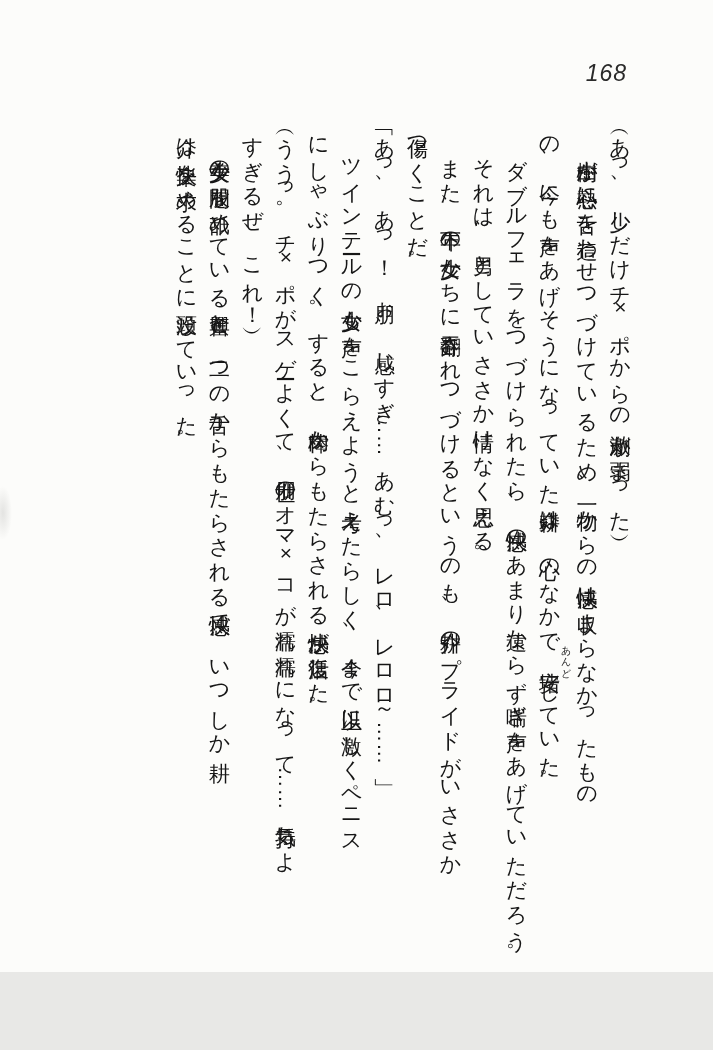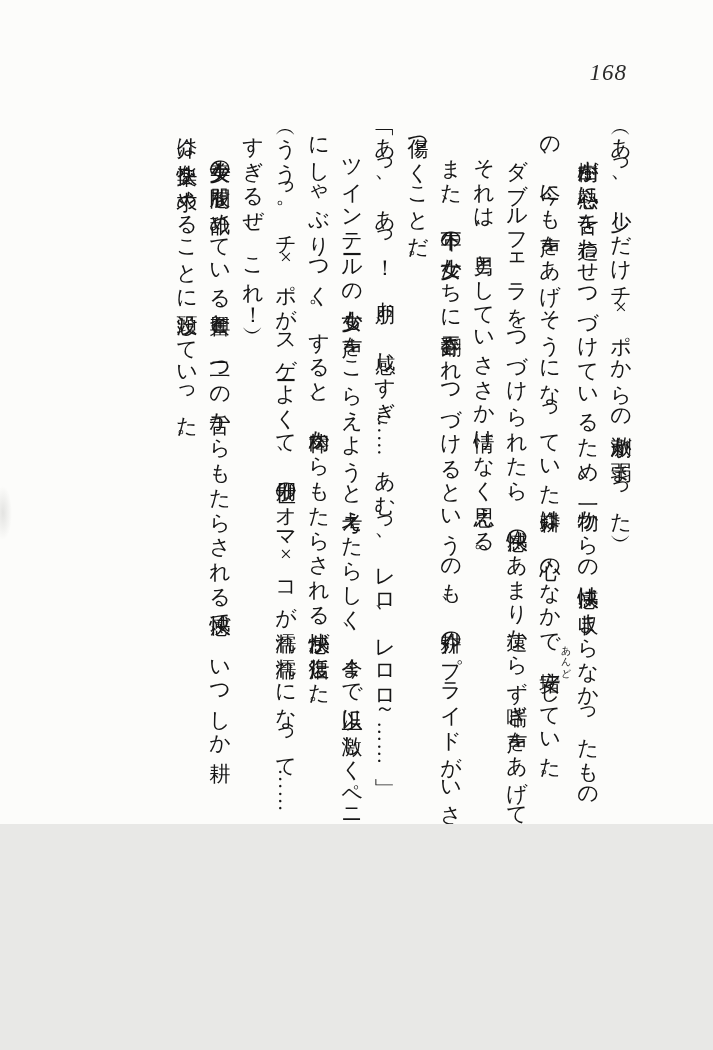--- a/index.html
+++ b/index.html
@@ -3,24 +3,24 @@
 <meta charset="utf-8">
 <style>
   html, body {
     margin: 0;
     padding: 0;
     background: #e8e8e6;
   }
   .page {
     position: relative;
     width: 713px;
-    height: 824px;
+    height: 972px;
     background: #fcfcfa;
     overflow: hidden;
-    font-family: Liberation Serif, serif;
+    font-family: Liberation Sans, sans-serif;
   }
   .page-number {
     position: absolute;
     top: 60px;
     right: 86px;
     font-size: 23px;
     font-style: italic;
     color: #2a2a2a;
     letter-spacing: 1px;
   }

